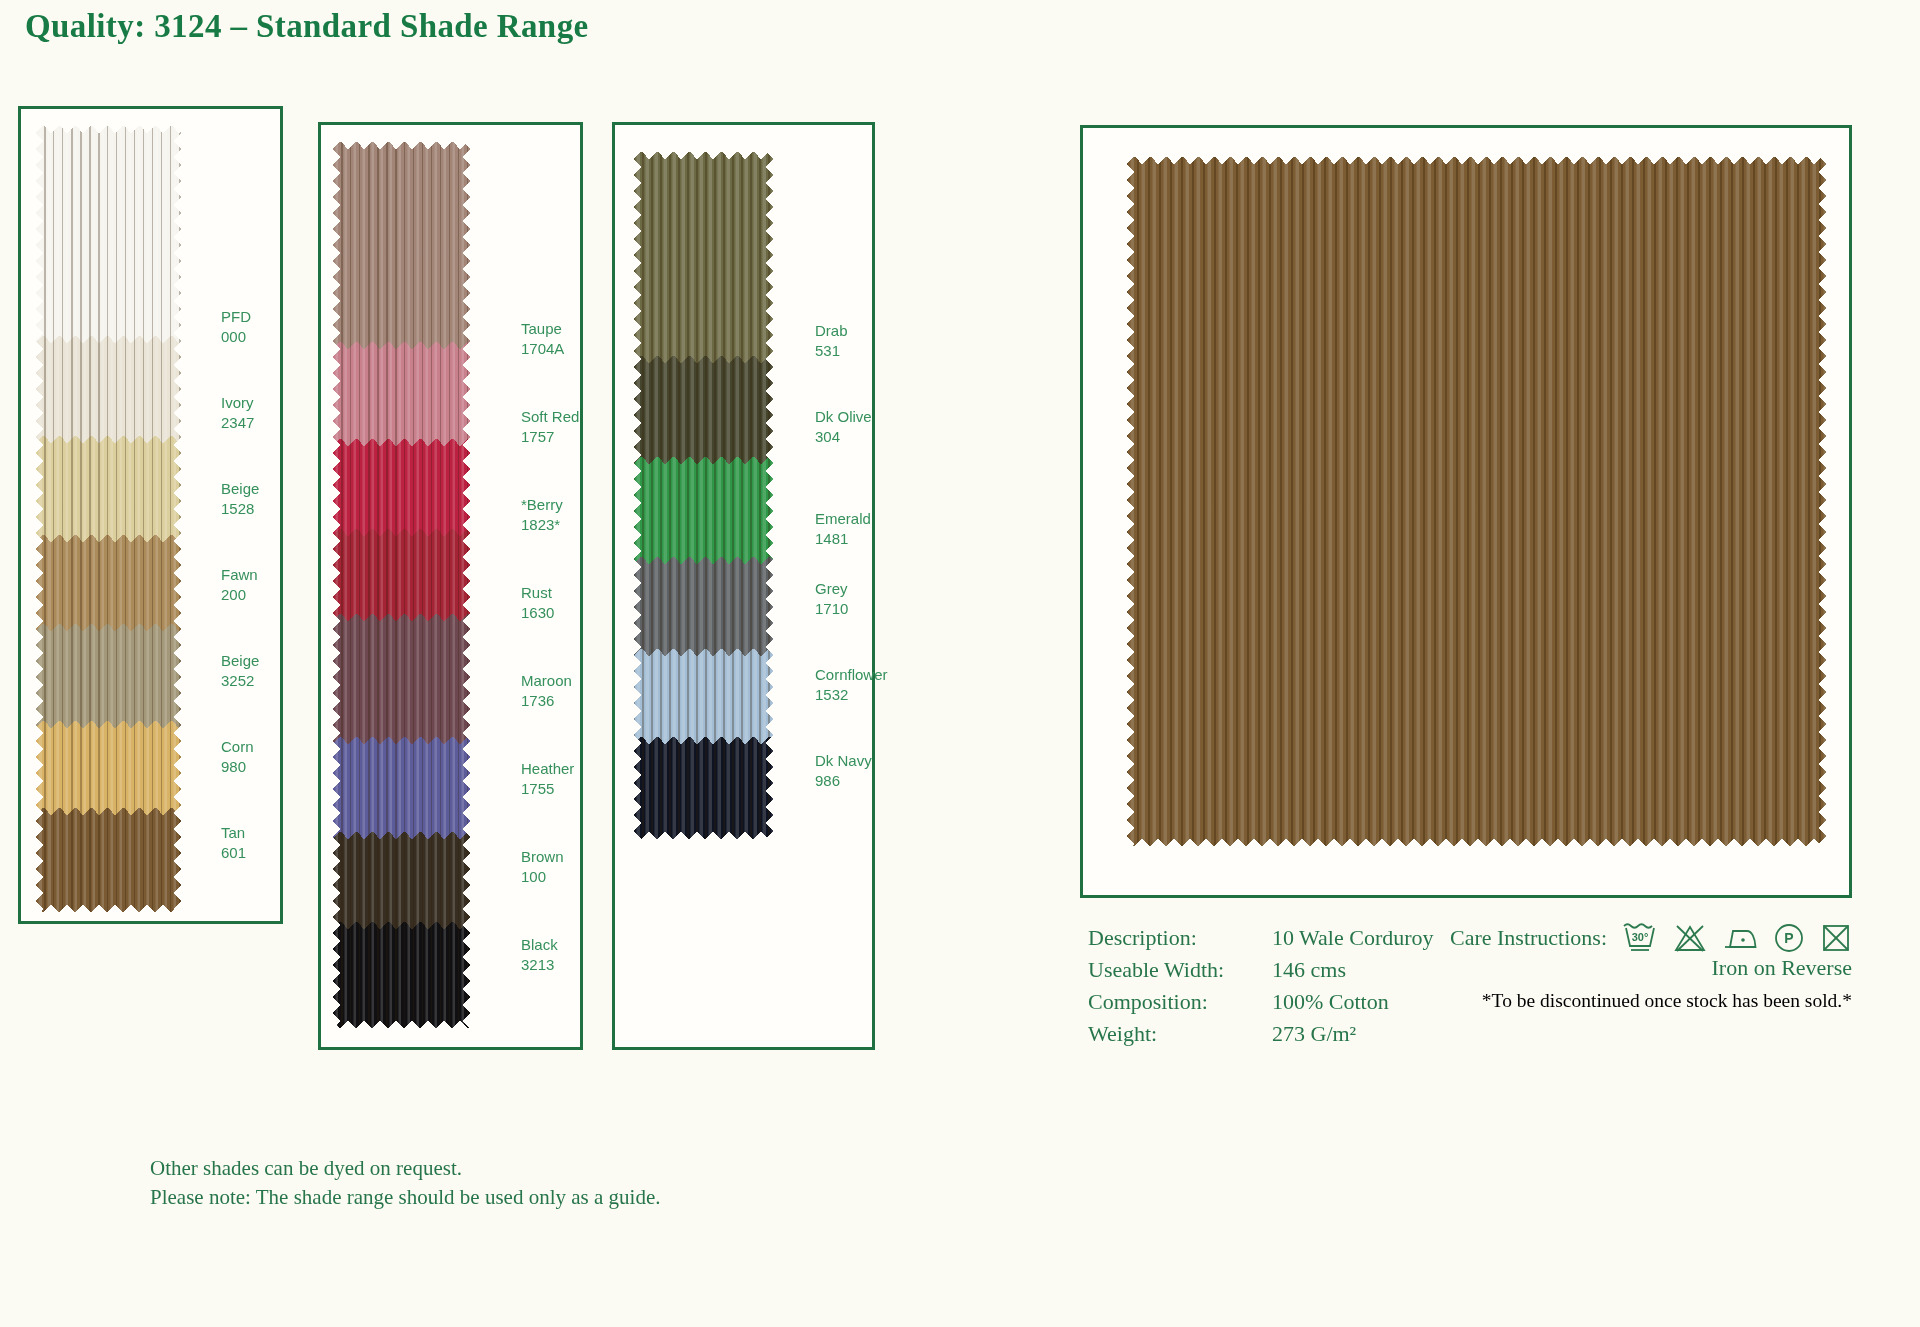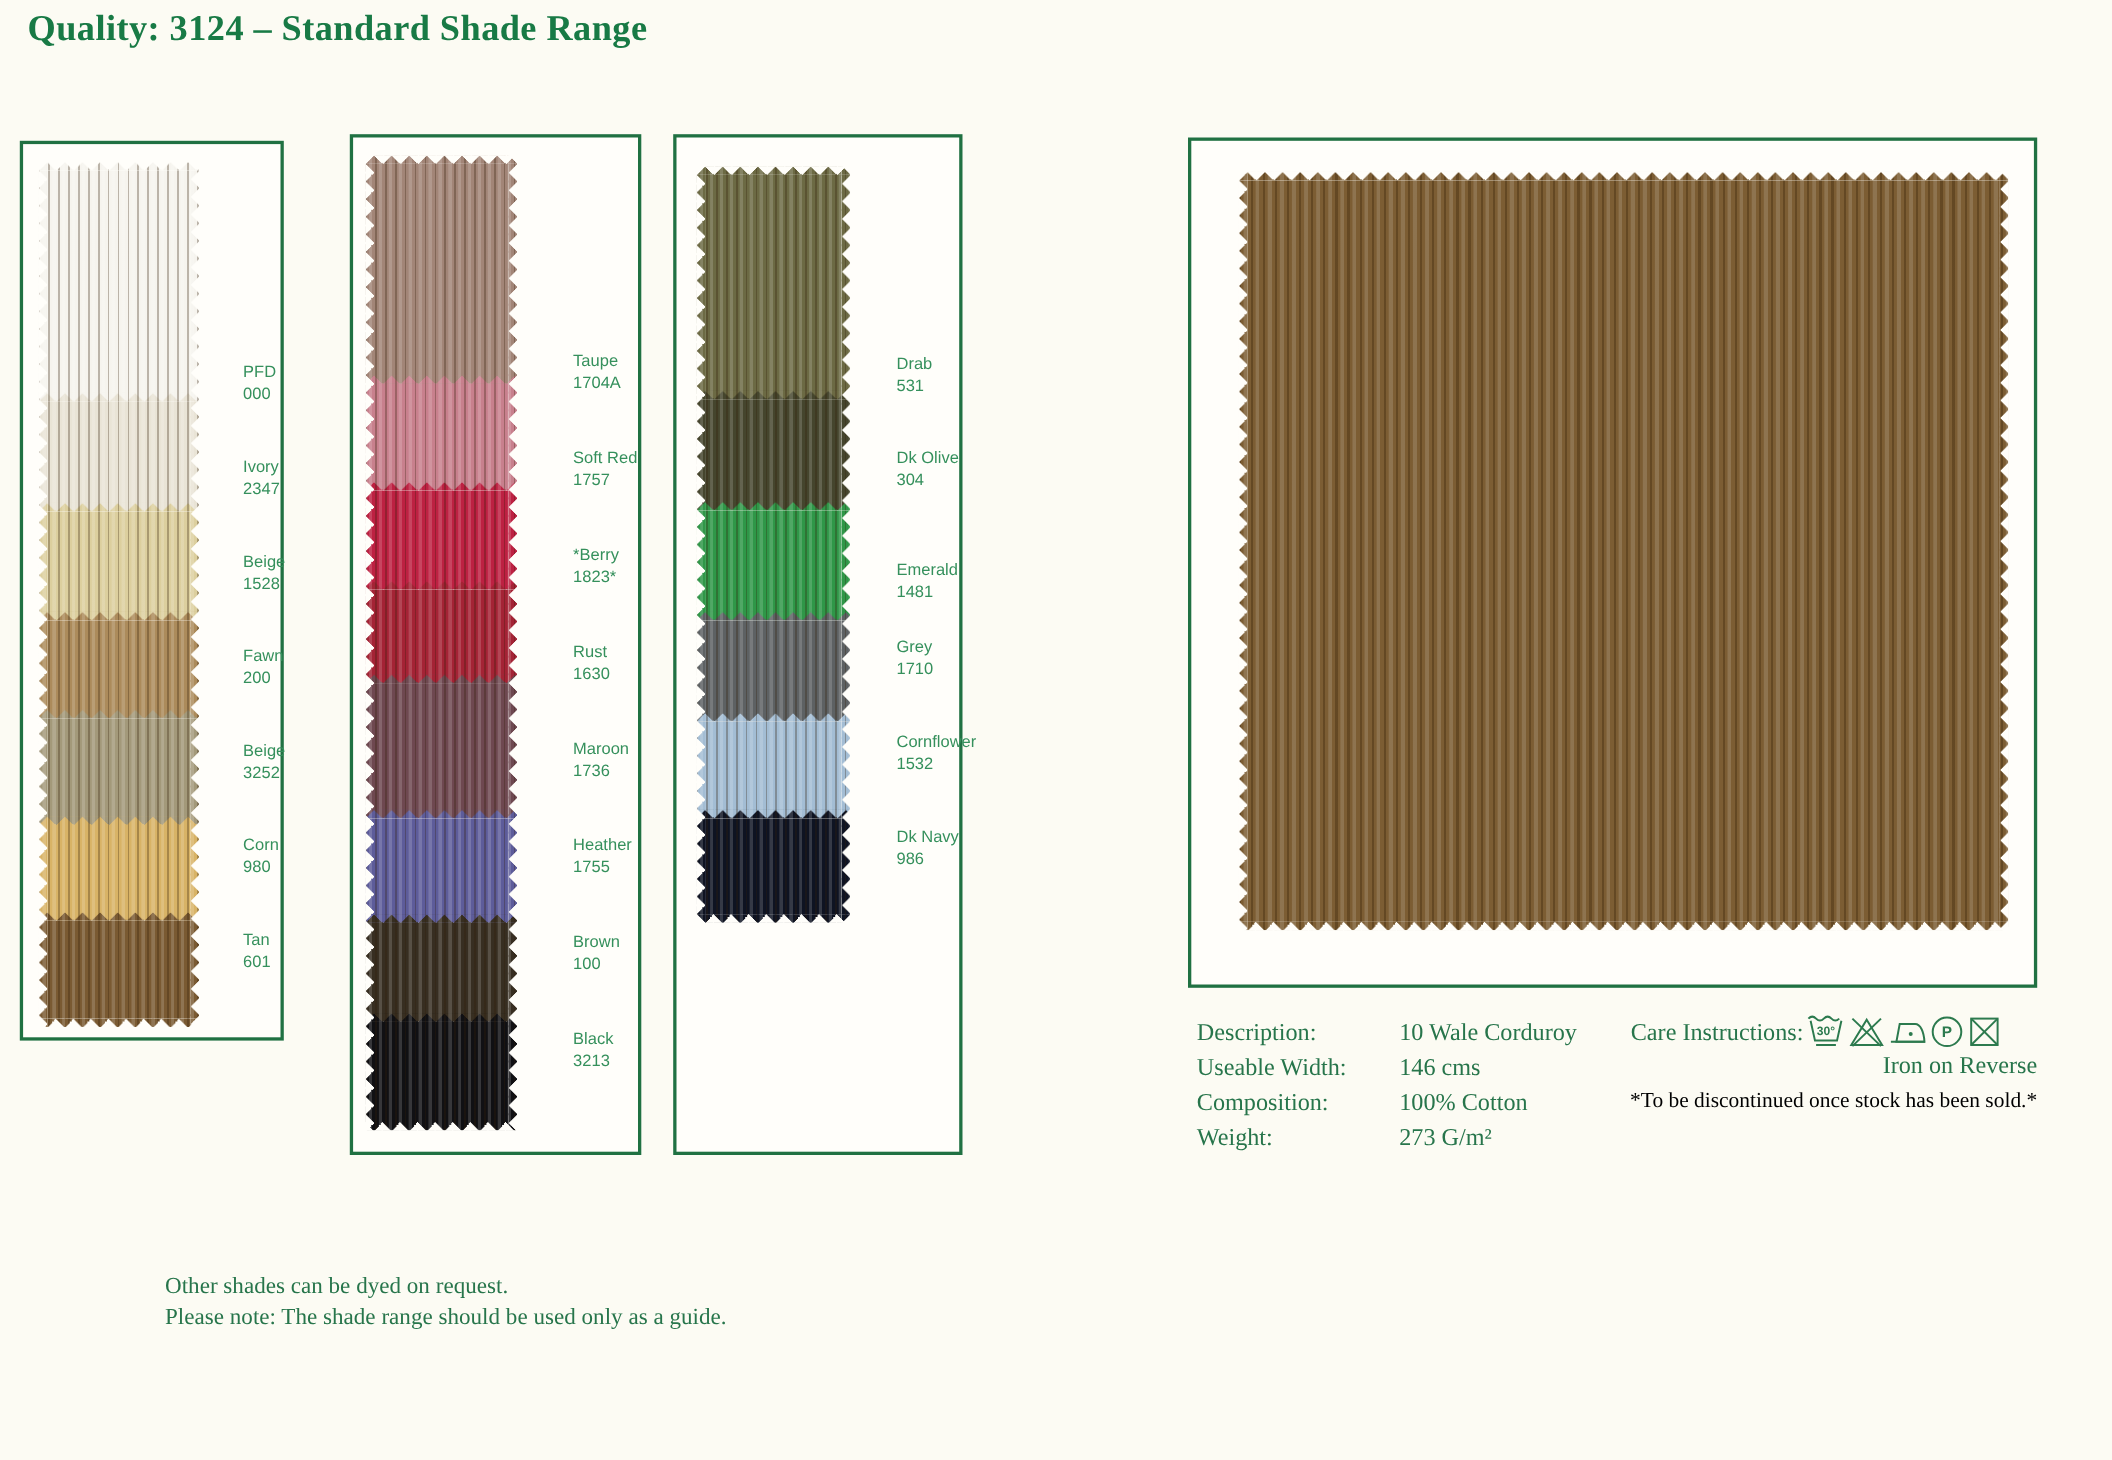--- a/index.html
+++ b/index.html
@@ -9,21 +9,21 @@
     font-family:"Liberation Serif",serif;
   }
   .page-title{
     position:absolute;left:25px;top:8px;
     font-size:33px;font-weight:bold;color:#187a45;letter-spacing:.4px;text-align:right;
   }
   .box{
     position:absolute;box-sizing:border-box;
     border:3px solid #207142;background:#fffefa;
   }
-  #box1{left:18px;top:128px;width:240px;height:818px}
+  #box1{left:18px;top:106px;width:265px;height:818px}
   #box2{left:318px;top:122px;width:265px;height:928px}
   #box3{left:612px;top:122px;width:263px;height:928px}
   #box-large{left:1080px;top:125px;width:772px;height:773px}
 
   .strip{position:absolute}
   
   .zz{
     -webkit-mask:
       conic-gradient(from 45deg at 0 50%, #000 0 90deg, #0000 0) 0 0 / 8px 16px repeat-y,
       linear-gradient(#000 0 0) 8px 0 / calc(100% - 16px) 100% no-repeat,
@@ -72,21 +72,21 @@
   }
   .notes{
     position:absolute;left:150px;top:1154px;width:560px;
     text-align:left;font-size:21px;line-height:29px;color:#27754b;
   }
   .details{position:absolute;left:1088px;top:922px;color:#27754b}
   .details .row{display:flex;height:32px;align-items:center;font-size:22px}
   .details .lbl{width:184px}
   .care-line{
     position:absolute;left:1450px;top:921px;width:402px;height:34px;
-    display:flex;align-items:center;justify-content:center;gap:2px;
+    display:flex;align-items:center;justify-content:space-between;gap:2px;
     font-size:22px;color:#27754b;
   }
   .care-line svg{flex:0 0 auto}
   .iron-note{
     position:absolute;left:1450px;top:955px;width:402px;
     text-align:right;font-size:22px;color:#27754b;
   }
   .disc-note{
     position:absolute;left:1400px;top:990px;width:452px;
     text-align:right;font-size:19.5px;color:#000000;

